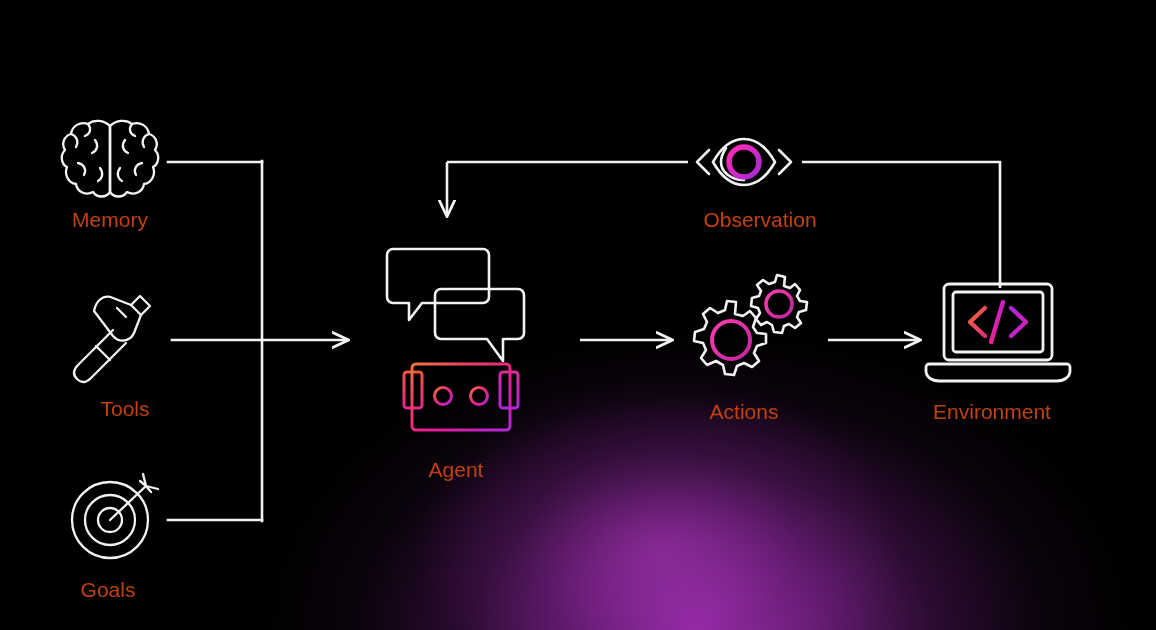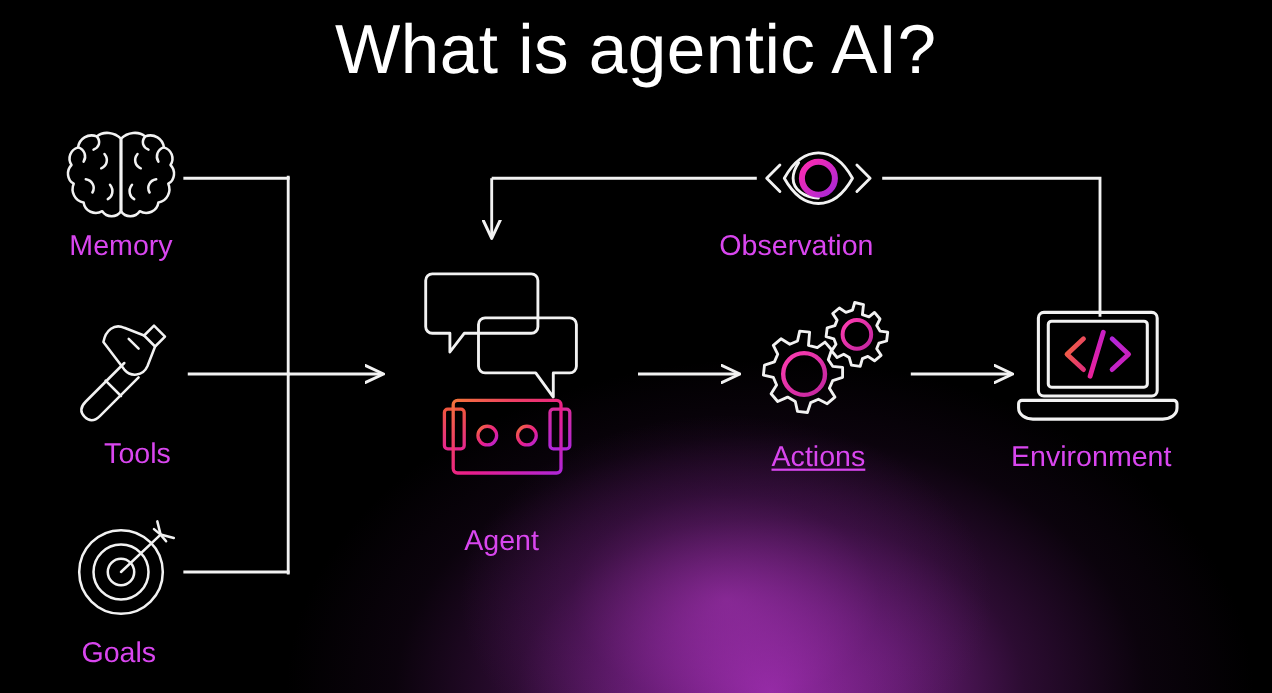--- a/index.html
+++ b/index.html
@@ -22,32 +22,31 @@
                    rgba(120,33,136,0.20) 45%,
                    rgba(0,0,0,0) 78%);
         pointer-events:none;}
 
   #svgroot{position:absolute;left:0;top:0;width:1156px;height:630px;}
 
   .title{position:absolute;left:0;top:14px;width:1156px;text-align:center;
          color:#ffffff;font-size:63px;font-weight:300;letter-spacing:0.4px;
          line-height:1.0;}
 
-  .nodelabel{position:absolute;color:#d946ef;font-size:26px;font-weight:300;
+  .nodelabel{position:absolute;color:#c2410c;font-size:21px;font-weight:300;
              text-align:center;white-space:nowrap;transform:translateX(-50%);}
 </style>
 </head>
 <body>
 
 <div id="stage">
 
   <div id="glow"></div>
   <div id="glow2"></div>
 
-  <div class="title">What is agentic AI?</div>
 
   <svg id="svgroot" viewBox="0 0 1156 630">
     <defs>
       <linearGradient id="gradRobot" x1="0" y1="0" x2="1" y2="1">
         <stop offset="0%" stop-color="#f4743a"></stop>
         <stop offset="28%" stop-color="#ee3f63"></stop>
         <stop offset="58%" stop-color="#e91e8c"></stop>
         <stop offset="100%" stop-color="#b026d9"></stop>
       </linearGradient>
       <linearGradient id="gradRobotEar" x1="0" y1="0" x2="0" y2="1">
@@ -200,19 +199,19 @@
         <path d="M1003,302 L991,342" stroke="url(#gradCodeM)"></path>
         <path d="M1011,308 L1026,322 L1011,336" stroke="url(#gradCodeR)"></path>
       </g>
     </g>
   </svg>
 
   <div class="nodelabel" style="left:110px;top:208px;">Memory</div>
   <div class="nodelabel" style="left:125px;top:385px;margin-top:12px;">Tools</div>
   <div class="nodelabel" style="left:108px;top:578px;">Goals</div>
 
-  <div class="nodelabel" style="left:456px;top:476px;">Agent</div>
-  <div class="nodelabel" style="left:744px;top:400px;text-decoration:underline;">Actions</div>
+  <div class="nodelabel" style="left:456px;top:458px;">Agent</div>
+  <div class="nodelabel" style="left:744px;top:400px;">Actions</div>
   <div class="nodelabel" style="left:992px;top:400px;">Environment</div>
 
-  <div class="nodelabel" style="left:724px;top:208px;">Observation</div>
+  <div class="nodelabel" style="left:760px;top:208px;">Observation</div>
 
 </div>
 
 </body></html>

